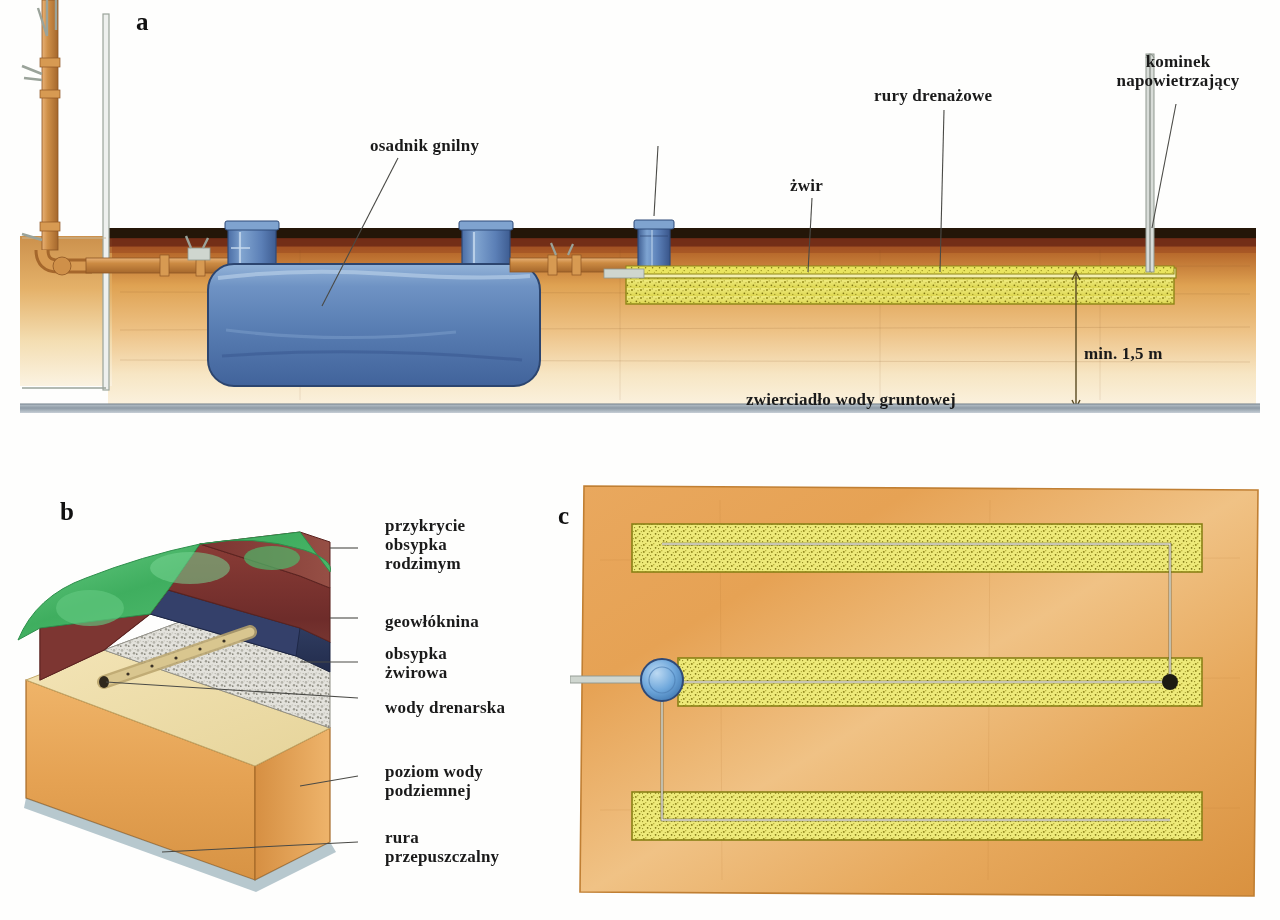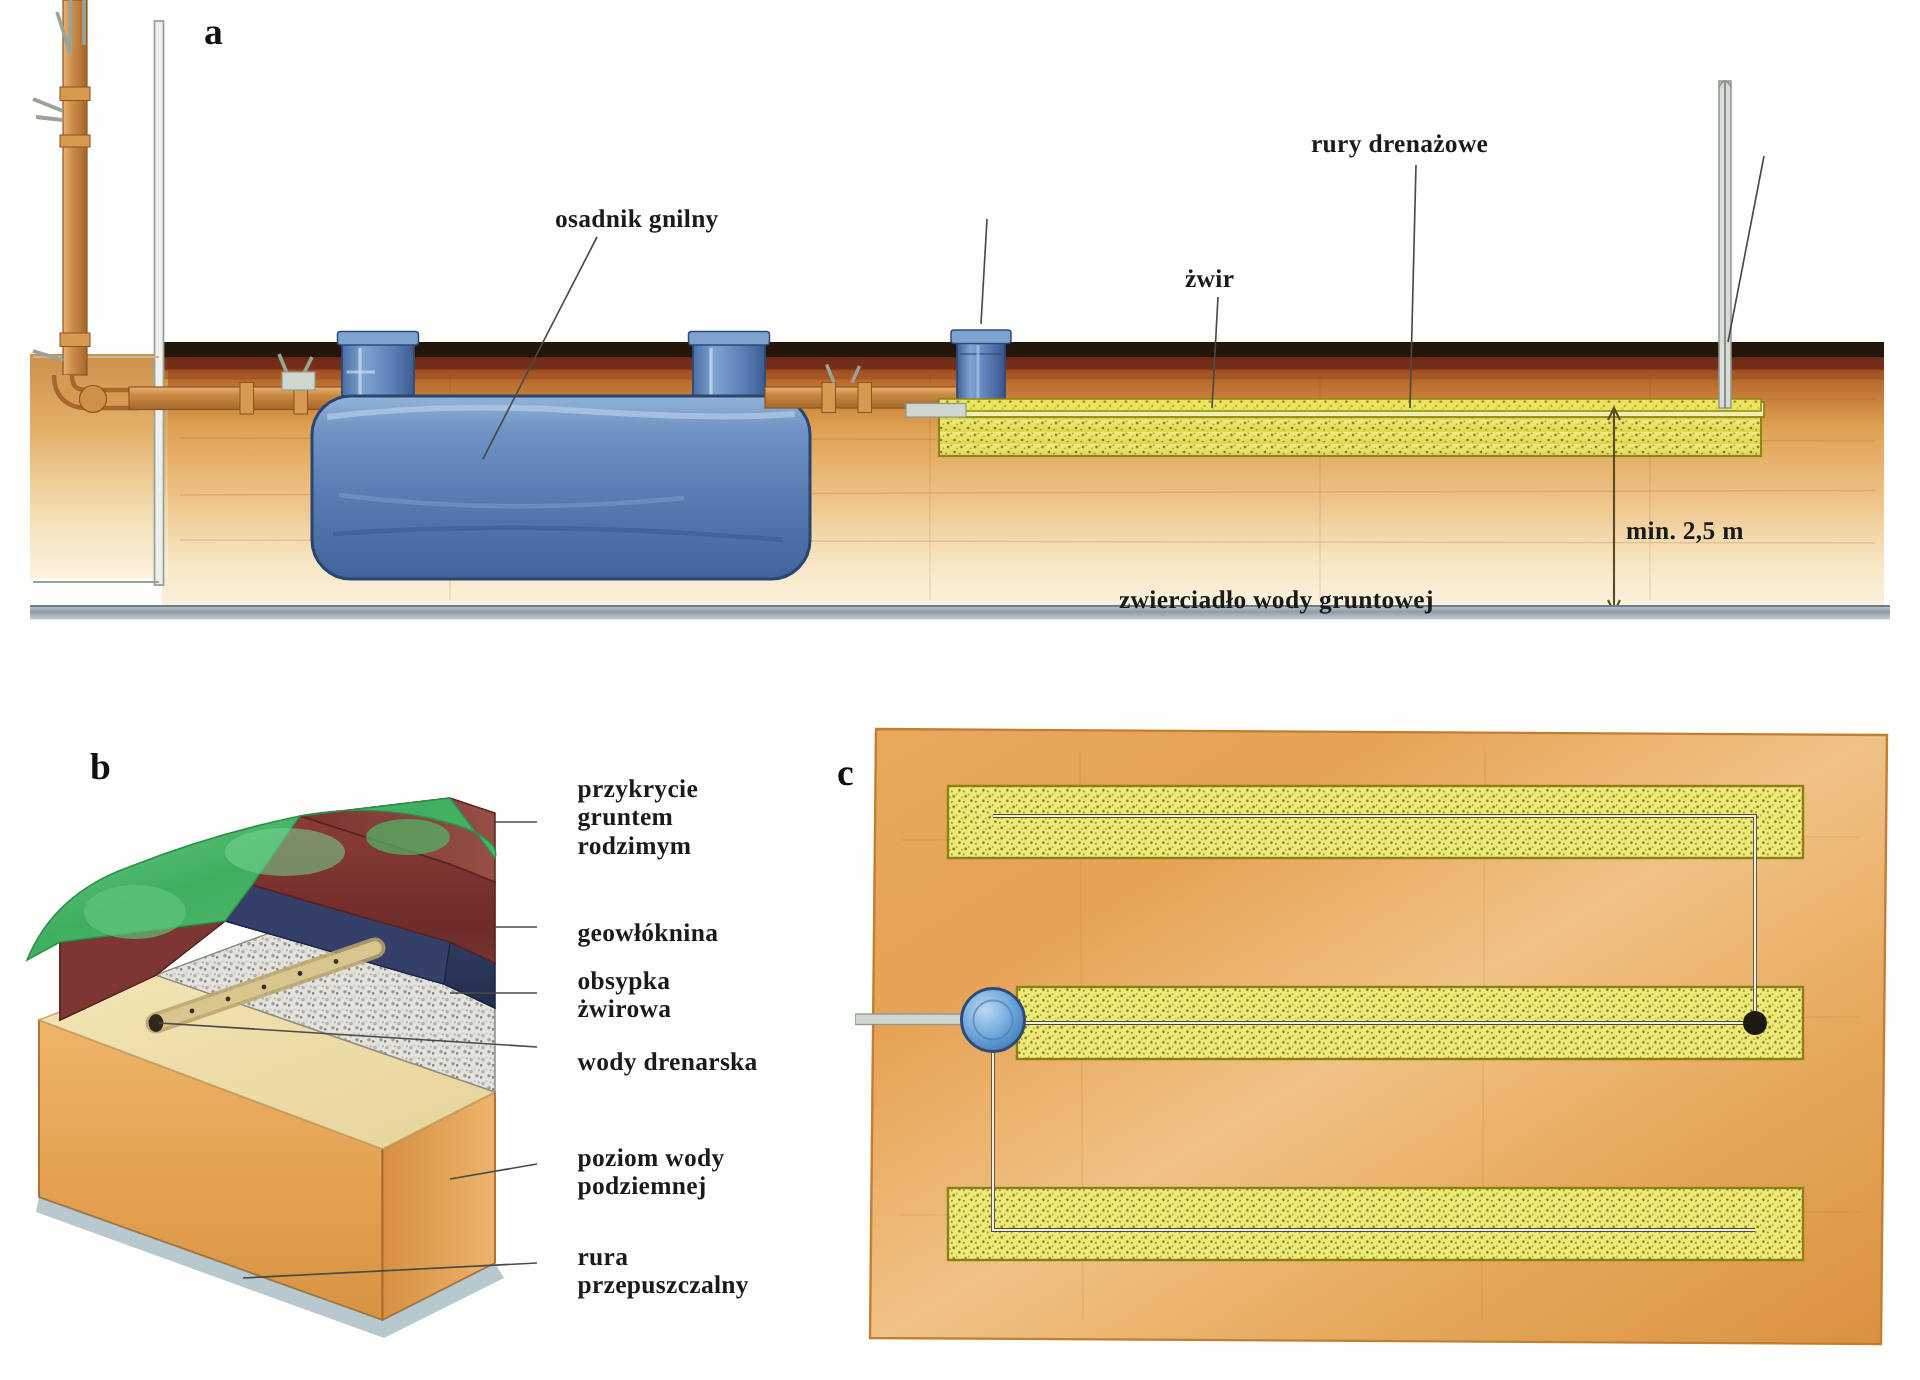--- a/index.html
+++ b/index.html
@@ -185,21 +185,23 @@
     <line class="leader" x1="398" y1="158" x2="322" y2="306"></line>
     <line class="leader" x1="658" y1="146" x2="654" y2="216"></line>
     <line class="leader" x1="812" y1="198" x2="808" y2="272"></line>
     <line class="leader" x1="944" y1="110" x2="940" y2="272"></line>
     <line class="leader" x1="1176" y1="104" x2="1152" y2="228"></line>
   </svg>
 
   <div class="lbl" style="left:370px;top:136px;">osadnik gnilny</div>
   <div class="lbl" style="left:790px;top:176px;font-family:Liberation Serif, serif;">żwir</div>
   <div class="lbl" style="left:874px;top:86px;">rury drenażowe</div>
-  <div class="lbl" style="left:1084px;top:344px;">min. 2,5 m</div>
+  <div class="lbl ctr" style="left:1092px;top:52px;width:172px;">kominek
+napowietrzający</div>
+  <div class="lbl" style="left:1084px;top:344px;">min. 1,5 m</div>
   <div class="lbl" style="left:746px;top:390px;">zwierciadło wody gruntowej</div>
 
   <div class="panel-letter" style="left:60px;top:498px;">b</div>
 
   <svg width="620" height="440" style="left:0;top:480px;">
     <defs>
       <linearGradient id="grassG" x1="0" y1="0" x2="1" y2="1">
         <stop offset="0%" stop-color="#6fd08a"></stop>
         <stop offset="45%" stop-color="#3fae5f"></stop>
         <stop offset="100%" stop-color="#5bc478"></stop>
@@ -276,21 +278,21 @@
 
     <line class="leader" x1="330" y1="68" x2="358" y2="68"></line>
     <line class="leader" x1="330" y1="138" x2="358" y2="138"></line>
     <line class="leader" x1="300" y1="182" x2="358" y2="182"></line>
     <line class="leader" x1="106" y1="202" x2="358" y2="218"></line>
     <line class="leader" x1="300" y1="306" x2="358" y2="296"></line>
     <line class="leader" x1="162" y1="372" x2="358" y2="362"></line>
   </svg>
 
   <div class="lbl" style="left:385px;top:516px;">przykrycie
-gruntem
+obsypka
 rodzimym</div>
   <div class="lbl" style="left:385px;top:612px;">geowłóknina</div>
   <div class="lbl" style="left:385px;top:644px;">obsypka
 żwirowa</div>
   <div class="lbl" style="left:385px;top:698px;">wody drenarska</div>
   <div class="lbl" style="left:385px;top:762px;">poziom wody
 podziemnej</div>
   <div class="lbl" style="left:385px;top:828px;">rura
 przepuszczalny</div>
 

